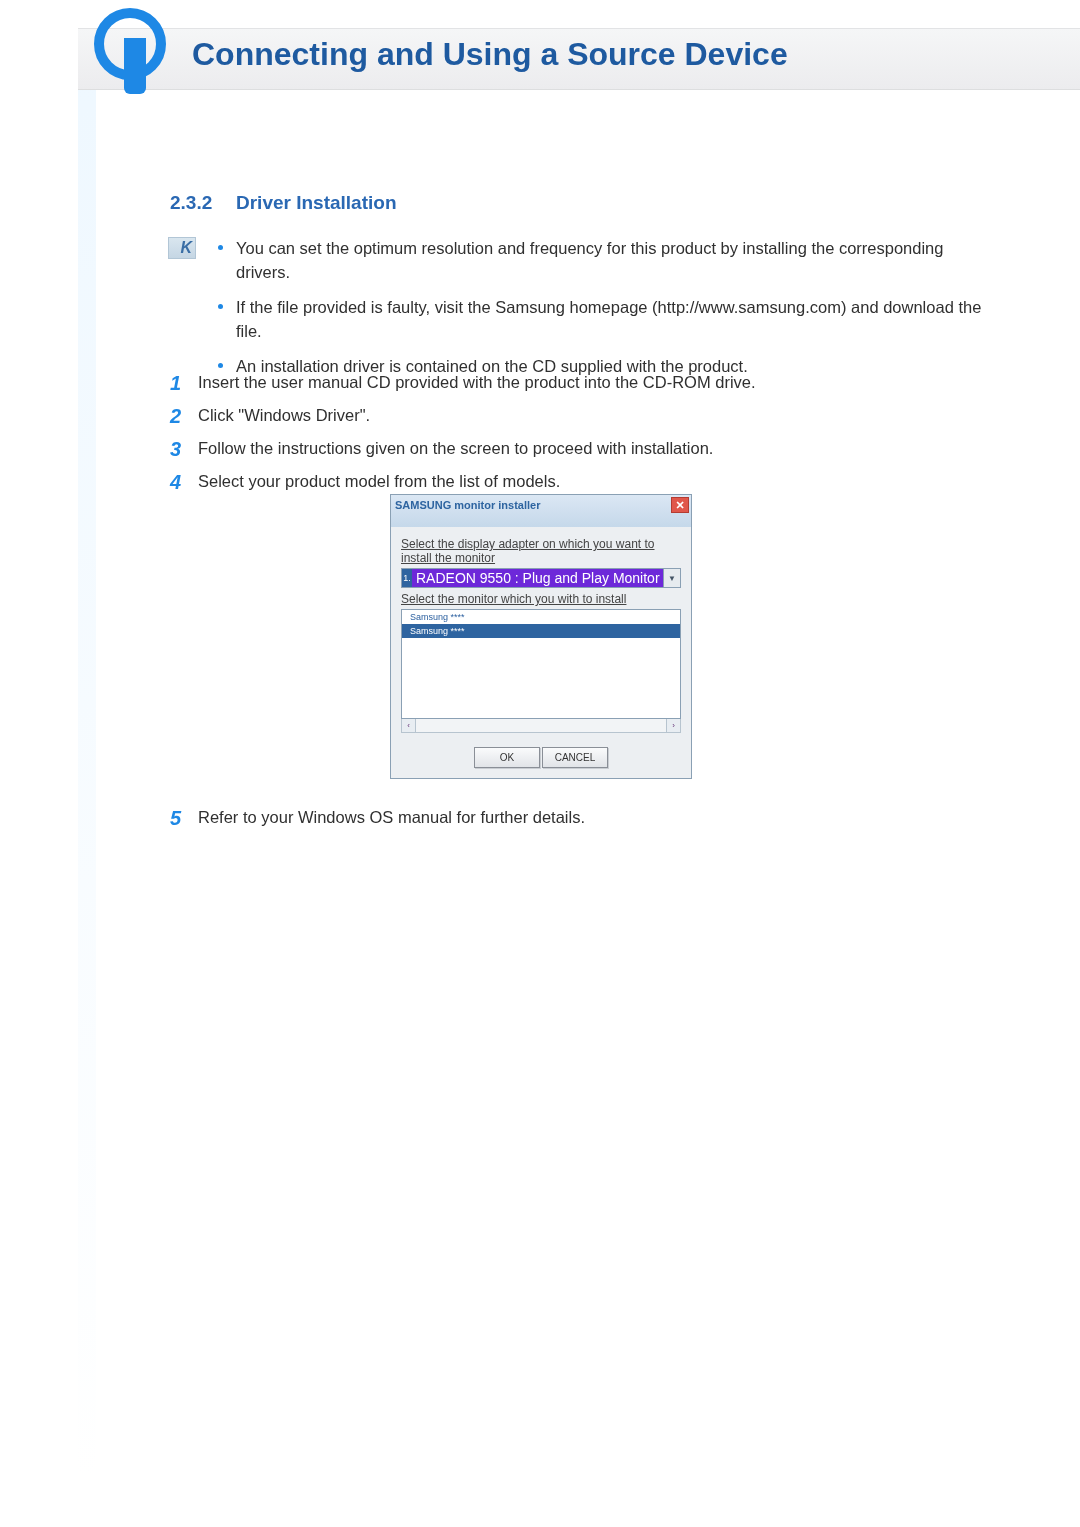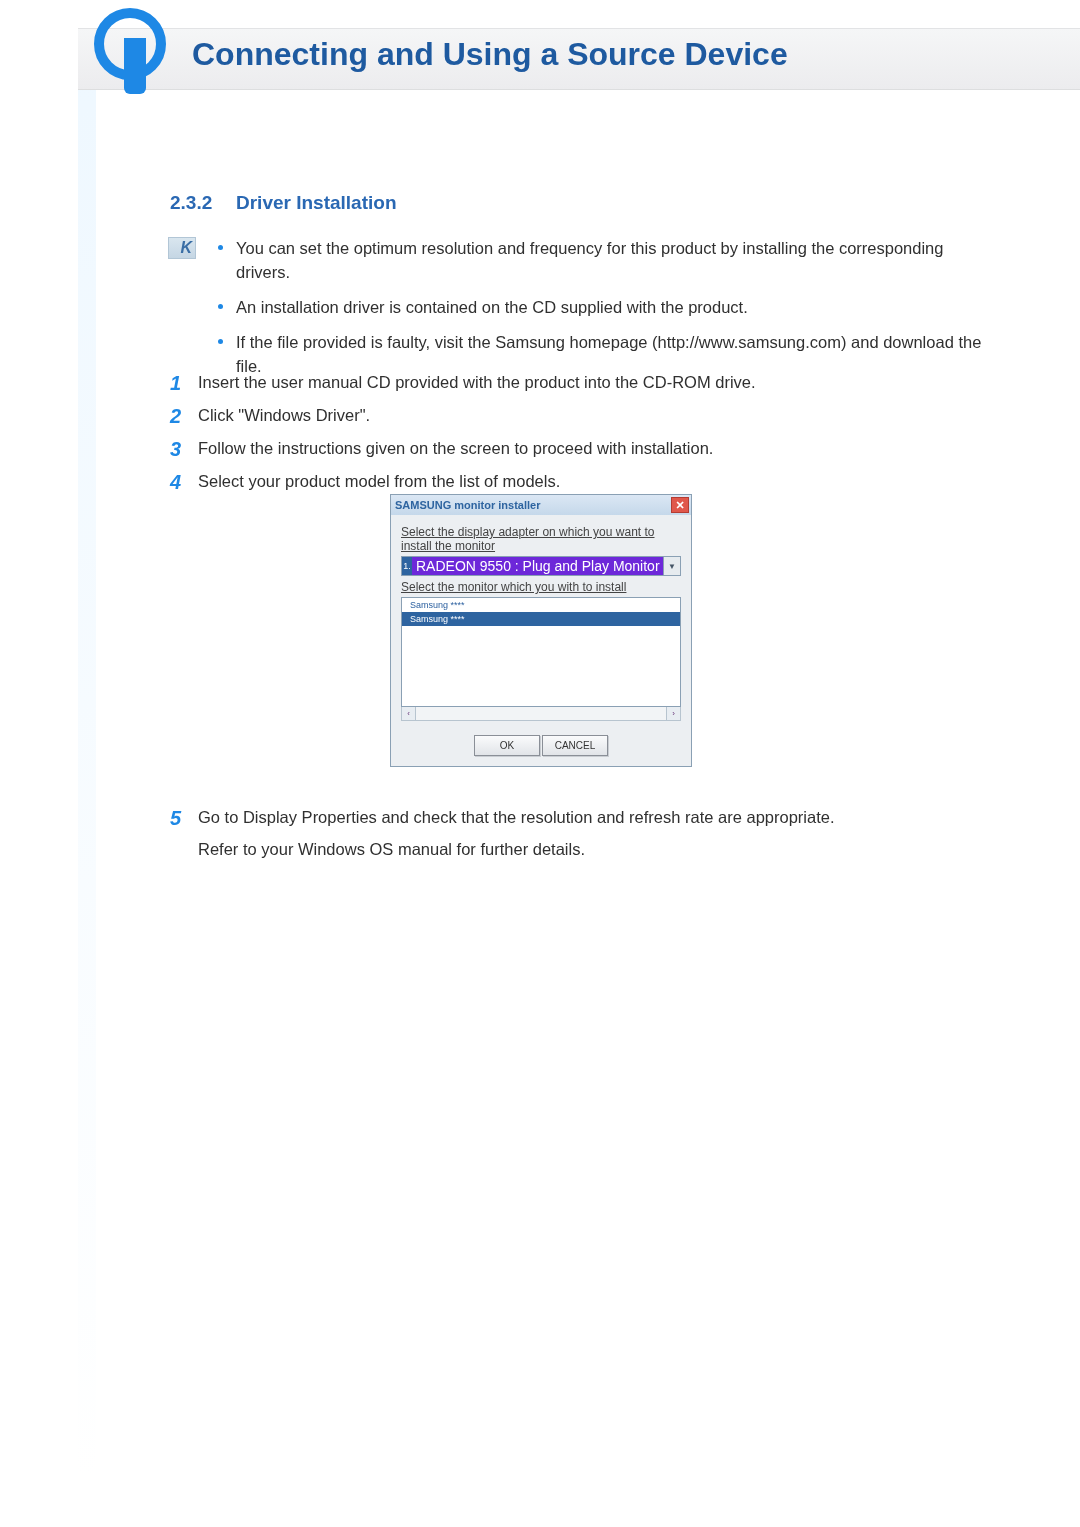--- a/index.html
+++ b/index.html
@@ -20,21 +20,21 @@
   .bullet{position:relative;padding-left:18px;margin-bottom:11px;}
   .bullet::before{content:"";position:absolute;left:0;top:8px;width:5px;height:5px;border-radius:50%;background:#1e88e5;}
   
   .steps{position:absolute;left:170px;top:371px;width:818px;font-size:16.5px;line-height:1.45;color:#303030;}
   .step{position:relative;padding-left:28px;margin-bottom:9px;}
   .step-num{position:absolute;left:0;top:-2px;font-style:italic;font-weight:bold;color:#1e88e5;font-size:20px;width:24px;text-align:left;}
   .step5{margin-top:312px;}
   .step .sub{display:block;margin-top:8px;}
   
   .dlg{position:absolute;left:390px;top:494px;width:300px;background:#eceff2;border:1px solid #8aa0b4;font-size:10px;color:#333;}
-  .dlg-title{display:flex;align-items:center;justify-content:space-between;height:20px;background:linear-gradient(#dbe7f4,#c5d8ea);padding:0 2px 0 4px;font-weight:bold;color:#2e64a0;font-size:11px;}
+  .dlg-title{display:flex;align-items:center;justify-content:space-between;height:20px;background:linear-gradient(#dbe7f4,#c5d8ea);padding:0 2px 12px 4px;font-weight:bold;color:#2e64a0;font-size:11px;}
   .close-btn{width:16px;height:14px;background:#e0574b;border:1px solid #b43c32;color:#fff;display:flex;align-items:center;justify-content:center;font-size:11px;line-height:1;font-family:Arial;}
   .dlg-body{padding:8px 10px 10px 10px;}
   .dlg-lbl{text-align:left;font-size:12px;color:#444;margin:2px 0 3px 0;text-decoration:underline;}
   .sel-row{display:flex;align-items:stretch;border:1px solid #8aa0b4;height:18px;margin-bottom:4px;}
   .sel-left{width:10px;background:#2e64a0;color:#fff;display:flex;align-items:center;justify-content:center;font-size:9px;}
   .sel-text{flex:1;background:#6d28d9;color:#fff;font-size:14px;display:flex;align-items:center;padding-left:4px;}
   .sel-btn{width:16px;background:#e6ebef;border-left:1px solid #8aa0b4;display:flex;align-items:center;justify-content:center;color:#456;font-size:8px;}
   .mon-list{border:1px solid #8aa0b4;background:#fff;height:108px;}
   .mon-item{height:14px;display:flex;align-items:center;padding-left:8px;font-size:9px;color:#2d61a0;background:#fff;}
   .mon-item.sel{background:#2e64a0;color:#fff;}
@@ -65,22 +65,22 @@
   </div>
   <div class="chapter-title">Connecting and Using a Source Device</div>
 
   <div class="sec-num">2.3.2</div>
   <div class="sec-title">Driver Installation</div>
 
   <div class="info-icon">K</div>
 
   <div class="bullet-list">
     <div class="bullet">You can set the optimum resolution and frequency for this product by installing the corresponding drivers.</div>
+    <div class="bullet">If the file provided is faulty, visit the Samsung homepage (http://www.samsung.com) and download the file.</div>
     <div class="bullet">An installation driver is contained on the CD supplied with the product.</div>
-    <div class="bullet">If the file provided is faulty, visit the Samsung homepage (http://www.samsung.com) and download the file.</div>
   </div>
 
   <div class="steps">
     <div class="step">
       <span class="step-num">1</span>
       <span>Insert the user manual CD provided with the product into the CD-ROM drive.</span>
     </div>
     <div class="step">
       <span class="step-num">2</span>
       <span>Click "Windows Driver".</span>
@@ -88,21 +88,20 @@
     <div class="step">
       <span class="step-num">3</span>
       <span>Follow the instructions given on the screen to proceed with installation.</span>
     </div>
     <div class="step">
       <span class="step-num">4</span>
       <span>Select your product model from the list of models.</span>
     </div>
     <div class="step step5">
       <span class="step-num">5</span>
-      <span>Go to Display Properties and check that the resolution and refresh rate are appropriate.</span>
       <span class="sub">Refer to your Windows OS manual for further details.</span>
     </div>
   </div>
 
   <div class="dlg">
     <div class="dlg-title">
       <span>SAMSUNG monitor installer</span>
       <div class="close-btn">
         <span>✕</span>
       </div>

